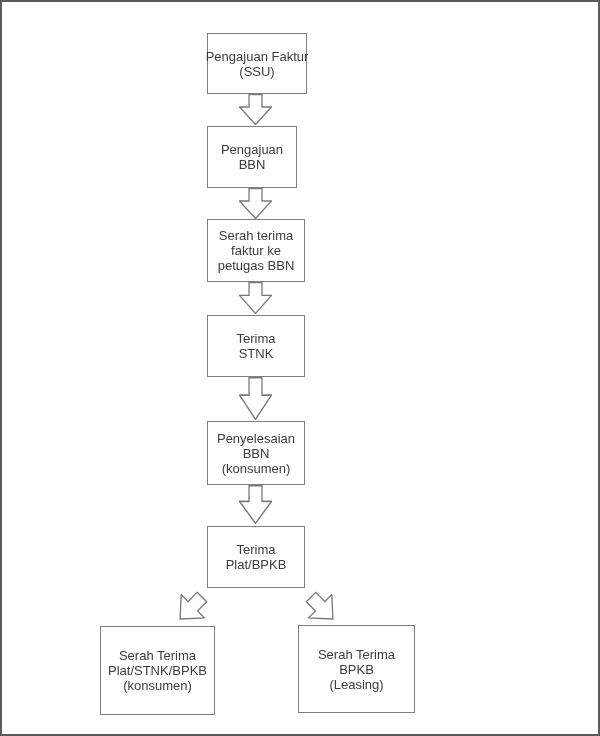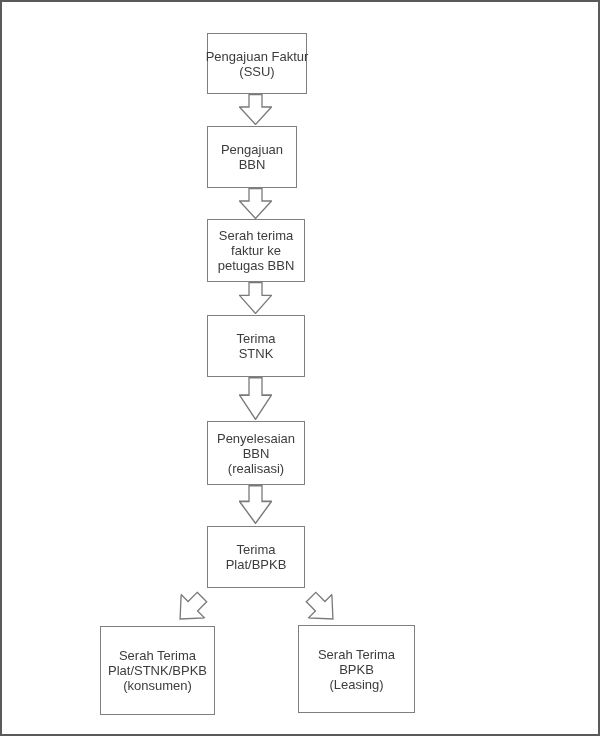--- a/index.html
+++ b/index.html
@@ -104,21 +104,21 @@
 
   <div class="arrow a4">
     <svg viewBox="0 0 33 31" preserveAspectRatio="none" aria-hidden="true">
       <polygon points="10,0.5 23,0.5 23,13 32.5,13 16.5,30.5 0.5,13 10,13" fill="var(--arrow-fill)" stroke="currentColor" stroke-width="1.3" stroke-linejoin="miter"></polygon>
     </svg>
   </div>
 
   <div class="node n5">
     <span>Penyelesaian
 BBN
-(realisasi)</span>
+(konsumen)</span>
   </div>
 
   <div class="arrow a5">
     <svg viewBox="0 0 33 31" preserveAspectRatio="none" aria-hidden="true">
       <polygon points="10,0.5 23,0.5 23,13 32.5,13 16.5,30.5 0.5,13 10,13" fill="var(--arrow-fill)" stroke="currentColor" stroke-width="1.3" stroke-linejoin="miter"></polygon>
     </svg>
   </div>
 
   <div class="node n6">
     <span>Terima

